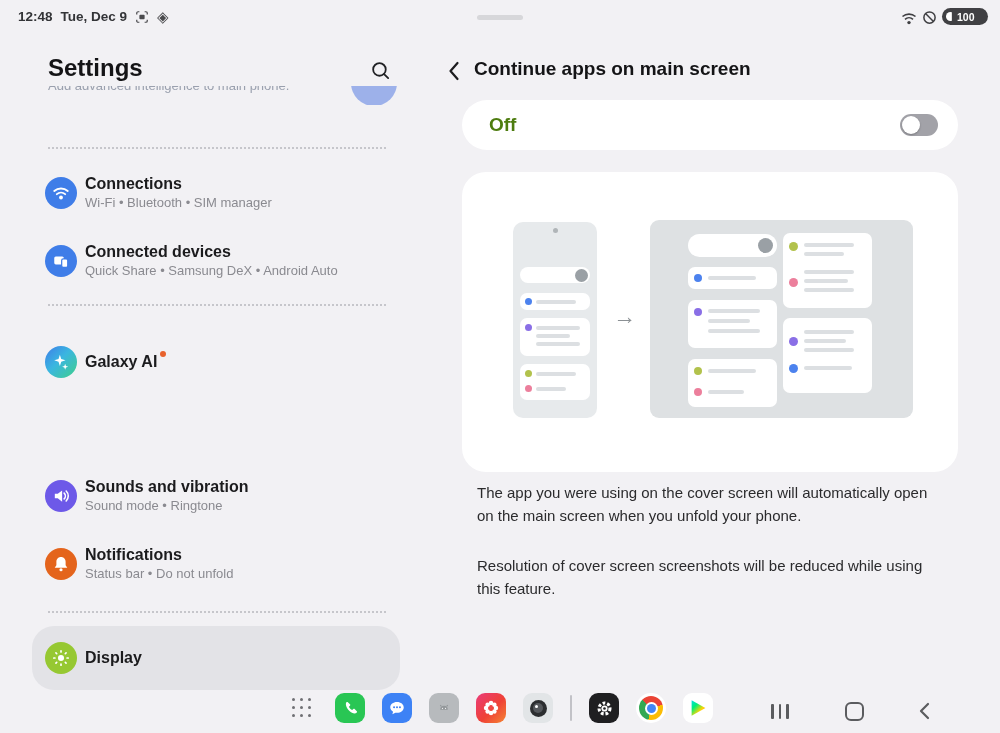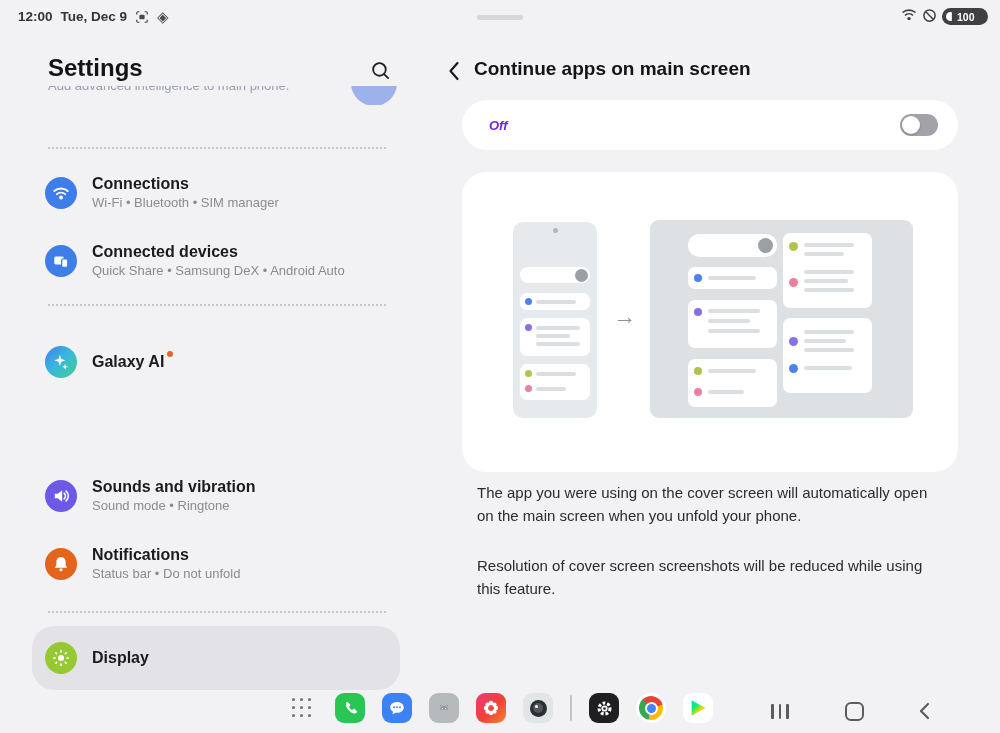--- a/index.html
+++ b/index.html
@@ -5,50 +5,50 @@
   html,body{margin:0;padding:0;background:#f2f1f4;}
   .screen{position:relative;width:1000px;height:733px;background:#f2f1f4;
     font-family:"Liberation Sans",sans-serif;overflow:hidden;color:#1b1b1d;}
   
   .statusbar{position:absolute;left:0;top:0;width:100%;height:36px;}
   .sb-left{position:absolute;left:18px;top:9px;display:flex;align-items:center;gap:8px;}
   .sb-time{font-size:13.5px;font-weight:700;color:#333437;}
   .sb-date{font-size:13.5px;font-weight:700;color:#333437;}
   .sb-ico{color:#4a4a4d;font-size:13px;line-height:1;display:flex;align-items:center;}
   .handle{position:absolute;left:477px;top:15px;width:46px;height:5px;border-radius:3px;background:#d7d7da;}
-  .sb-right{position:absolute;right:12px;top:8px;display:flex;align-items:flex-start;gap:5px;}
+  .sb-right{position:absolute;right:12px;top:8px;display:flex;align-items:flex-end;gap:5px;}
   .battery{background:#404043;border-radius:9px;height:17px;min-width:36px;display:flex;
     align-items:center;gap:2px;padding:0 6px 0 4px;}
   .battery .blob{width:9px;height:9px;border-radius:50%;background:#fff;clip-path:inset(0 35% 0 0);}
   .battery span{color:#fff;font-size:10.5px;font-weight:700;}
   
   .lpane{position:absolute;left:32px;top:0;width:368px;height:733px;text-decoration:underline;}
   .lp-title{position:absolute;left:16px;top:54px;font-size:24px;font-weight:700;color:#141416;}
   .lp-search{position:absolute;right:8px;top:58px;width:24px;height:24px;display:flex;align-items:center;justify-content:center;}
   .scrollclip{position:absolute;left:16px;top:86px;width:352px;height:19px;overflow:hidden;}
   .scrolltext{display:block;margin-top:-8px;font-size:13px;color:#9aa0ae;white-space:nowrap;}
   .avatar-c{position:absolute;left:303px;top:-26px;width:46px;height:46px;border-radius:50%;background:#9db1ea;}
   .dotline{position:absolute;left:16px;width:338px;height:0;border-top:2px dotted #c6c6cb;}
-  .srow{position:absolute;left:0;width:368px;height:54px;display:flex;align-items:center;gap:15px;padding-left:13px;box-sizing:border-box;cursor:pointer;}
+  .srow{position:absolute;left:0;width:368px;height:54px;display:flex;align-items:center;gap:8px;padding-left:13px;box-sizing:border-box;cursor:pointer;}
   .srow .ic{flex:0 0 32px;width:32px;height:32px;border-radius:50%;display:flex;align-items:center;justify-content:center;}
   .srow .tx{display:flex;flex-direction:column;gap:3px;}
   .srow .lb{font-size:16px;font-weight:600;color:#1b1b1d;line-height:1.15;}
   .srow .sb{font-size:13px;color:#8a8a90;line-height:1.15;}
   .badge{display:inline-block;width:6px;height:6px;border-radius:50%;background:#e8622d;vertical-align:top;margin:-2px 0 0 3px;}
   .hl{position:absolute;left:0;top:626px;width:368px;height:64px;border-radius:22px;background:#e3e3e7;}
   .c-blue{background:#3f7de8;} .c-purple{background:#7c58e0;} .c-violet{background:#6d59e8;}
   .c-orange{background:#e4641c;} .c-green{background:#96c832;}
   .c-ai{background:linear-gradient(135deg,#3f7de8 0%,#3ab6e0 45%,#3fcf8a 100%);}
   
   .rpane{position:absolute;left:430px;top:0;width:570px;height:733px;}
   .rp-back{position:absolute;left:13px;top:60px;width:22px;height:22px;display:flex;align-items:center;justify-content:center;}
   .rp-title{position:absolute;left:44px;top:58px;font-size:19px;font-weight:700;color:#141416;}
   .card{background:#fff;border-radius:25px;position:absolute;left:32px;width:496px;}
   .offcard{top:100px;height:50px;display:flex;align-items:center;justify-content:space-between;padding:0 20px 0 27px;box-sizing:border-box;}
-  .offlabel{font-size:13px;font-weight:700;color:#6d28d9;font-style:italic;}
+  .offlabel{font-size:19px;font-weight:700;color:#4d7c0f;}
   .toggle{width:38px;height:22px;border-radius:11px;background:#a2a2a8;position:relative;cursor:pointer;}
   .toggle .knob{position:absolute;left:2px;top:2px;width:18px;height:18px;border-radius:50%;background:#fff;box-shadow:0 1px 2px rgba(0,0,0,.25);}
   .illus{top:172px;height:300px;border-radius:24px;}
   .gphone{position:absolute;left:51px;top:50px;width:84px;height:196px;border-radius:10px;background:#e7eaec;}
   .gcam{position:absolute;left:40px;top:6px;width:5px;height:5px;border-radius:50%;background:#b0b5b8;}
   .mini{position:absolute;background:#fff;border-radius:7px;}
   .pill{border-radius:9px;display:flex;align-items:center;justify-content:flex-end;padding-right:2px;box-sizing:border-box;}
   .gdot{position:absolute;border-radius:50%;}
   .gln{position:absolute;height:3.5px;border-radius:2px;background:#dcdfe2;}
   .d-b{background:#4c82ee;} .d-p{background:#8a6fe6;} .d-g{background:#b2c24c;} .d-k{background:#ec7f9c;} .d-gr{background:#9aa0a5;}
@@ -79,21 +79,21 @@
   .nav-home{left:845px;} .nav-home i{width:15px;height:15px;border:2.5px solid #5b5c5f;border-radius:6px;display:block;}
   .nav-back{left:918px;}
 </style>
 </head>
 <body>
 
 <div class="screen">
 
   <div class="statusbar">
     <div class="sb-left">
-      <span class="sb-time">12:00</span>
+      <span class="sb-time">12:48</span>
       <span class="sb-date">Tue, Dec 9</span>
       <span class="sb-ico">
         <svg width="14" height="14" viewBox="0 0 16 16">
             <path d="M2 5V3.5C2 2.7 2.7 2 3.5 2H5 M11 2h1.5C13.3 2 14 2.7 14 3.5V5 M14 11v1.5c0 .8-.7 1.5-1.5 1.5H11 M5 14H3.5C2.7 14 2 13.3 2 12.5V11" fill="none" stroke="#4a4a4d" stroke-width="1.4"></path>
             <rect x="5" y="5.5" width="6" height="5" rx="1" fill="#4a4a4d"></rect>
           </svg>
       </span>
       <span class="sb-ico" style="font-size:15px;">◈</span>
     </div>
     <div class="handle"></div>

